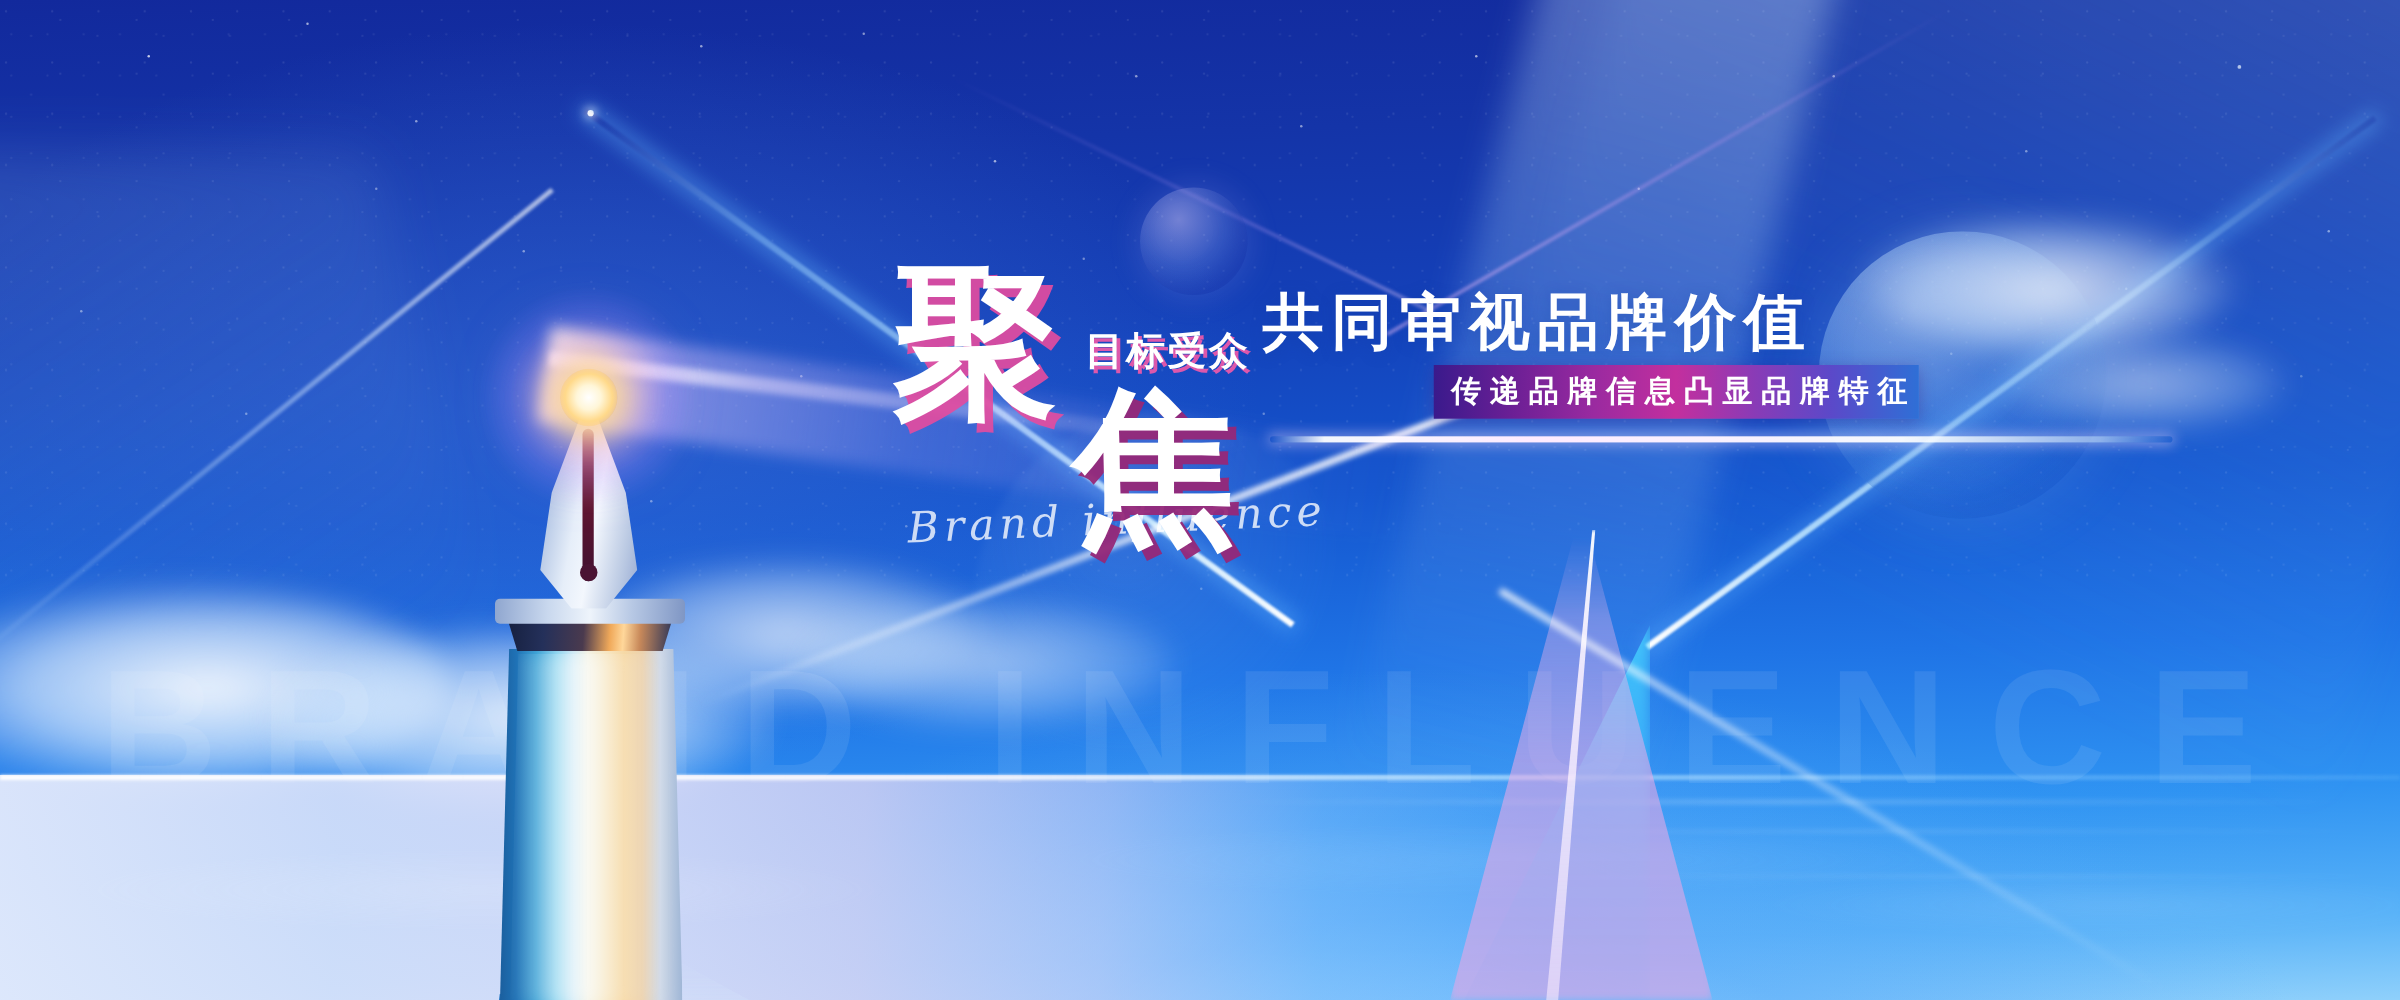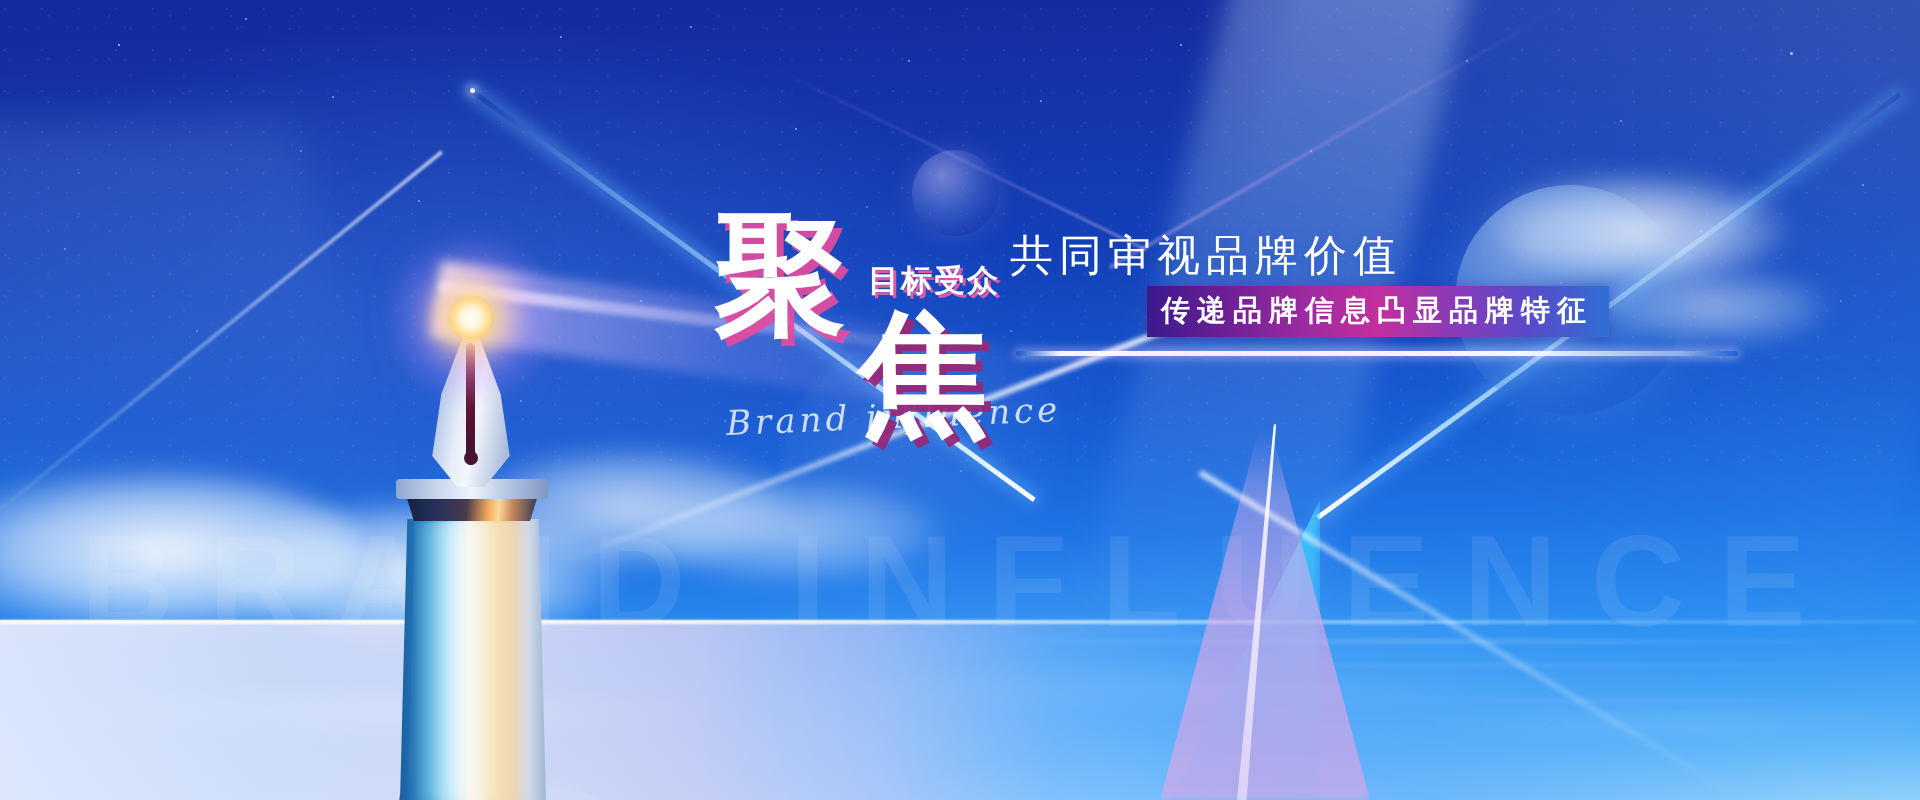--- a/index.html
+++ b/index.html
@@ -274,28 +274,28 @@
   }
 
   .right-col{position:absolute;left:320px;top:34px;width:860px;}
 
   .line1{display:flex;align-items:flex-end;gap:16px;}
   .yunin{
     font-size:74px;font-weight:700;color:#fff;line-height:.96;letter-spacing:1px;
     text-shadow:0 2px 14px rgba(20,60,160,.35);
   }
   .value{
-    font-size:43px;font-weight:400;color:#fff;letter-spacing:6px;line-height:1;
+    font-size:49px;font-weight:700;color:#fff;letter-spacing:6px;line-height:1;
     padding-bottom:6px;
     text-shadow:0 2px 12px rgba(20,60,160,.30);
   }
   .ribbon{
     margin-left:137px;margin-top:3px;display:inline-block;
-    padding:5px 16px 6px 14px;
-    font-size:29px;font-weight:700;color:#fff;letter-spacing:7px;
+    padding:5px 2px 6px 14px;
+    font-size:24px;font-weight:700;color:#fff;letter-spacing:7px;
     background:linear-gradient(90deg,#3a1a8c 0%, #6b1f95 16%, #9a2aa0 33%, #c32f9e 50%, #a martially 0%, #8a3bb6 66%, #5b49c9 82%, #2f6fd6 100%);
     background:linear-gradient(90deg,#3a1a8c 0%, #6b1f95 16%, #9a2aa0 33%, #c32f9e 50%, #8a3bb6 66%, #5b49c9 82%, #2f6fd6 100%);
     box-shadow:0 2px 12px rgba(60,20,120,.35);
     font-family:Liberation Serif, serif;
   }
   .line3{
     margin-top:14px;
     font-size:62px;font-weight:700;color:#fff;letter-spacing:6px;line-height:1.05;
     text-shadow:0 2px 14px rgba(20,60,160,.32);
   }

